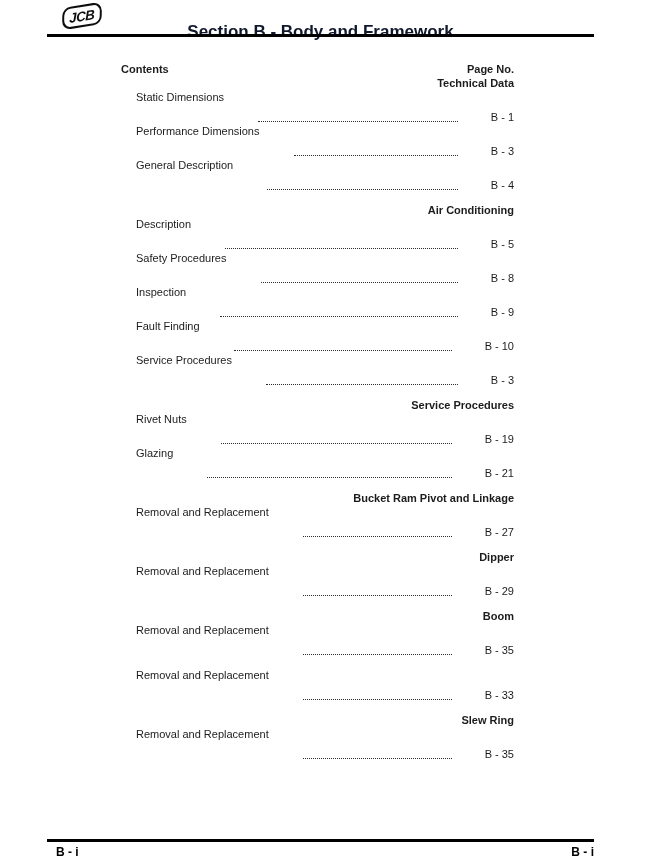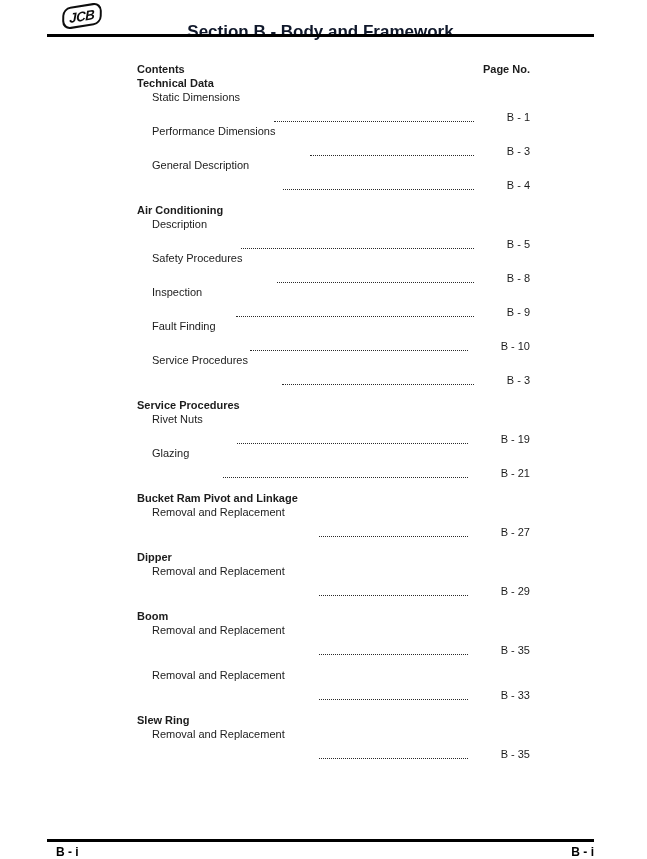--- a/index.html
+++ b/index.html
@@ -55,32 +55,32 @@
     left: 47px;
     width: 547px;
     height: 3px;
     background: #000000;
   }
   .header-rule { top: 34px; }
 
   
   .toc {
     position: absolute;
-    left: 137px;
+    left: 121px;
     top: 62px;
     width: 393px;
     font-size: 11px;
     line-height: 14px;
   }
   .toc-head {
     display: flex;
     justify-content: space-between;
     font-weight: bold;
   }
-  .toc-section { margin-top: 0; }
+  .toc-section { margin-top: 0; text-align: right; }
   .toc-section + .toc-section { margin-top: 11px; }
   .toc-section-title { font-weight: bold; }
   .toc-entry {
     display: flex;
     padding-left: 15px;
     line-height: 14px;
     gap: 29px;
   }
   .toc-entry-label { white-space: nowrap; }
   .leader {

